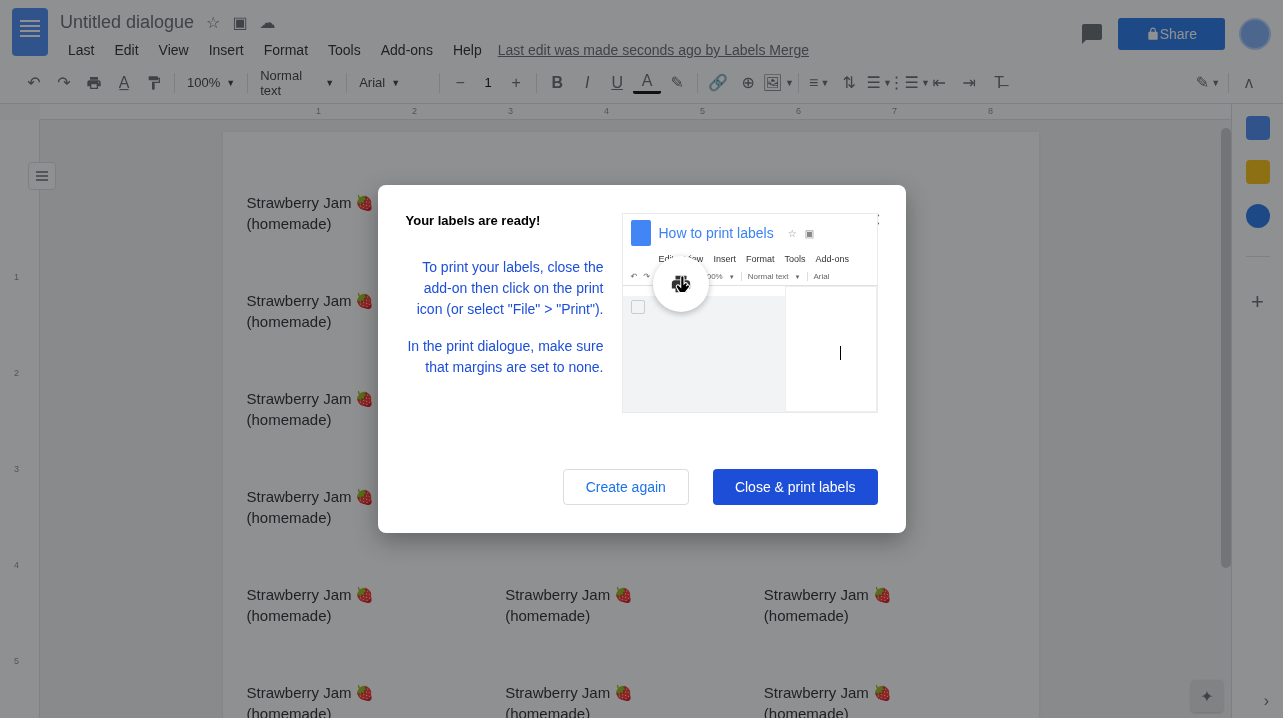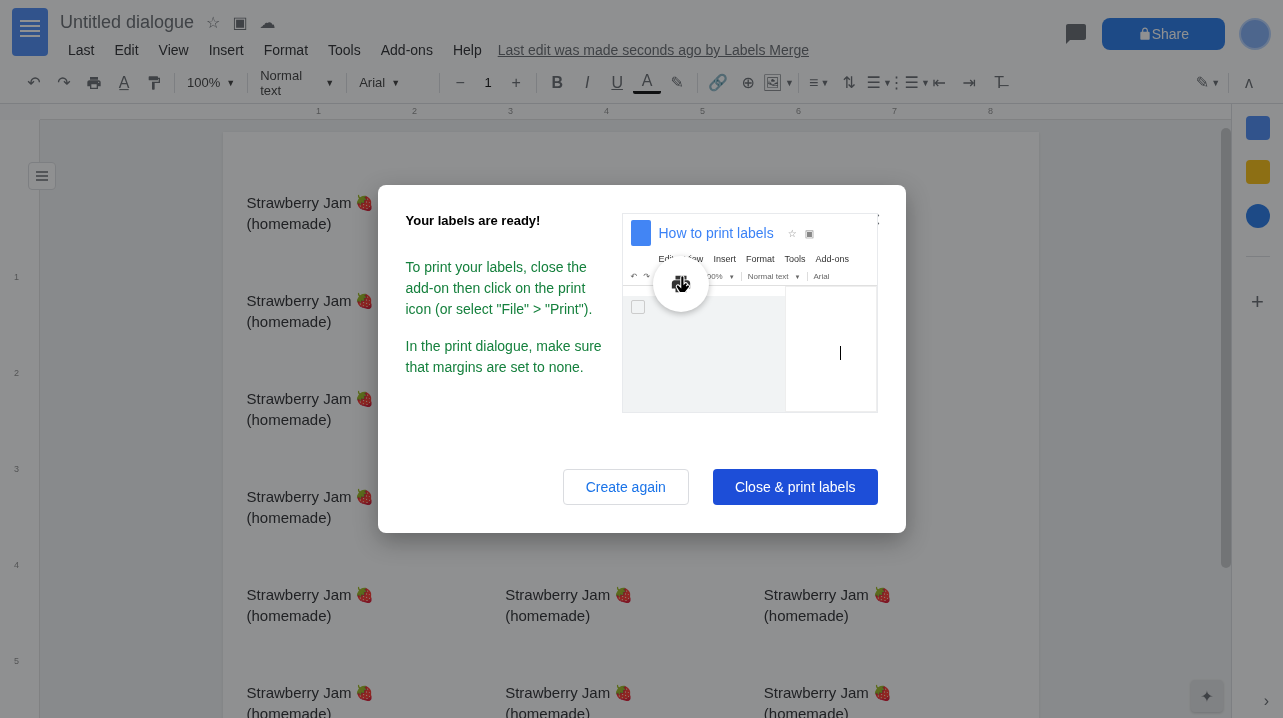--- a/index.html
+++ b/index.html
@@ -9,21 +9,21 @@
 .docs-icon::before { content: ''; position: absolute; left: 8px; top: 12px; right: 8px; height: 2px; background: #fff; box-shadow: 0 5px 0 #fff, 0 10px 0 #fff, 0 15px 0 #fff; }
 .title-area { flex: 1; }
 .title-row { display: flex; align-items: center; gap: 12px; height: 28px; }
 .doc-title { font-size: 18px; color: #5f6368; }
 .title-icons { display: flex; gap: 12px; color: #5f6368; }
 .menu-row { display: flex; align-items: center; gap: 4px; margin-top: 2px; }
 .menu-item { padding: 4px 8px; font-size: 14px; color: #202124; cursor: pointer; border-radius: 4px; }
 .last-edit { font-size: 14px; color: #5f6368; text-decoration: underline; margin-left: 4px; cursor: pointer; }
 .header-right { display: flex; align-items: center; gap: 14px; margin-top: 10px; }
 .comment-icon { width: 24px; height: 24px; color: #5f6368; }
-.share-btn { background: #1a73e8; color: #fff; border: none; border-radius: 8px; padding: 8px 36px; font-size: 14px; font-weight: 500; display: flex; align-items: center; cursor: pointer; }
+.share-btn { background: #1a73e8; color: #fff; border: none; border-radius: 3px; padding: 8px 28px; font-size: 14px; font-weight: 500; display: flex; align-items: center; cursor: pointer; }
 .avatar { width: 32px; height: 32px; border-radius: 50%; background: #7baaf7; border: 2px solid #b3d1ff; }
 .toolbar { display: flex; align-items: center; padding: 4px 20px; border-bottom: 1px solid #dadce0; gap: 2px; height: 42px; }
 .tb-btn { width: 28px; height: 28px; display: flex; align-items: center; justify-content: center; color: #5f6368; cursor: pointer; border-radius: 2px; font-size: 16px; }
 .tb-sep { width: 1px; height: 20px; background: #dadce0; margin: 0 4px; }
 .tb-select { display: flex; align-items: center; padding: 0 6px; font-size: 13px; color: #333; gap: 4px; cursor: pointer; }
 .tb-font-size { width: 24px; text-align: center; font-size: 13px; }
 .tb-right { margin-left: auto; display: flex; align-items: center; gap: 2px; }
 .workspace { display: flex; height: calc(100% - 98px); position: relative; }
 .ruler-area { flex: 1; display: flex; flex-direction: column; background: #f8f9fa; }
 .h-ruler { height: 16px; background: #fff; border-bottom: 1px solid #e0e0e0; position: relative; margin-left: 40px; font-size: 9px; color: #888; }
@@ -47,21 +47,21 @@
 .side-plus { color: #5f6368; font-size: 22px; font-weight: 300; margin-top: 12px; }
 .side-chevron { position: absolute; bottom: 14px; right: 14px; color: #5f6368; cursor: pointer; }
 .explore-btn { position: absolute; bottom: 12px; right: 60px; width: 32px; height: 32px; background: #e1e2e4; border-radius: 4px; display: flex; align-items: center; justify-content: center; color: #5f6368; box-shadow: 0 1px 3px rgba(0,0,0,0.2); cursor: pointer; }
 .overlay { position: absolute; inset: 0; background: rgba(32,33,36,0.5); z-index: 100; display: flex; align-items: center; justify-content: center; }
 .modal { width: 528px; background: #fff; border-radius: 8px; padding: 28px; position: relative; box-shadow: 0 8px 24px rgba(0,0,0,0.3); }
 .modal-title { font-size: 24px; color: #202124; font-weight: 400; margin-bottom: 40px; font-family: 'Google Sans', Arial, sans-serif; }
 .modal-close { position: absolute; top: 24px; right: 24px; color: #5f6368; cursor: pointer; font-size: 18px; }
 .modal-body { display: flex; gap: 18px; margin-bottom: 56px; }
 .modal-left { flex: 1; }
 .modal-heading { font-size: 13px; font-weight: 700; color: #000000; margin-bottom: 28px; line-height: 1.25; }
-.modal-text { font-size: 14px; color: #15803d; line-height: 1.5; margin-bottom: 16px; }
+.modal-text { font-size: 14px; color: #1d4ed8; line-height: 1.5; margin-bottom: 16px; text-align: right; }
 .modal-right { width: 256px; height: 200px; background: #f1f3f4; border: 1px solid #e8eaed; position: relative; overflow: hidden; }
 .mini-header { background: #fff; padding: 6px 8px; display: flex; align-items: center; gap: 8px; font-size: 11px; }
 .mini-docs-icon { width: 20px; height: 26px; background: #4285f4; border-radius: 2px; flex-shrink: 0; }
 .mini-title { font-weight: 400; color: #3b82f6; font-size: 14px; }
 .mini-menu { background: #fff; padding: 2px 8px 4px 36px; font-size: 9px; color: #333; display: flex; gap: 10px; }
 .mini-toolbar { background: #fff; padding: 4px 8px; border-bottom: 1px solid #e0e0e0; display: flex; align-items: center; gap: 6px; font-size: 8px; color: #666; }
 .mini-page { position: absolute; right: 0; top: 72px; bottom: 0; width: 92px; background: #fff; border: 1px solid #eee; }
 .mini-outline { position: absolute; left: 8px; top: 86px; width: 14px; height: 14px; border: 1px solid #ccc; border-radius: 2px; }
 .mini-cursor-circle { position: absolute; left: 30px; top: 42px; width: 56px; height: 56px; border-radius: 50%; background: #fff; box-shadow: 0 2px 6px rgba(0,0,0,0.25); display:flex; align-items:center; justify-content:center; }
 .mini-cursor-circle svg { width: 22px; height: 22px; color: #333; }

